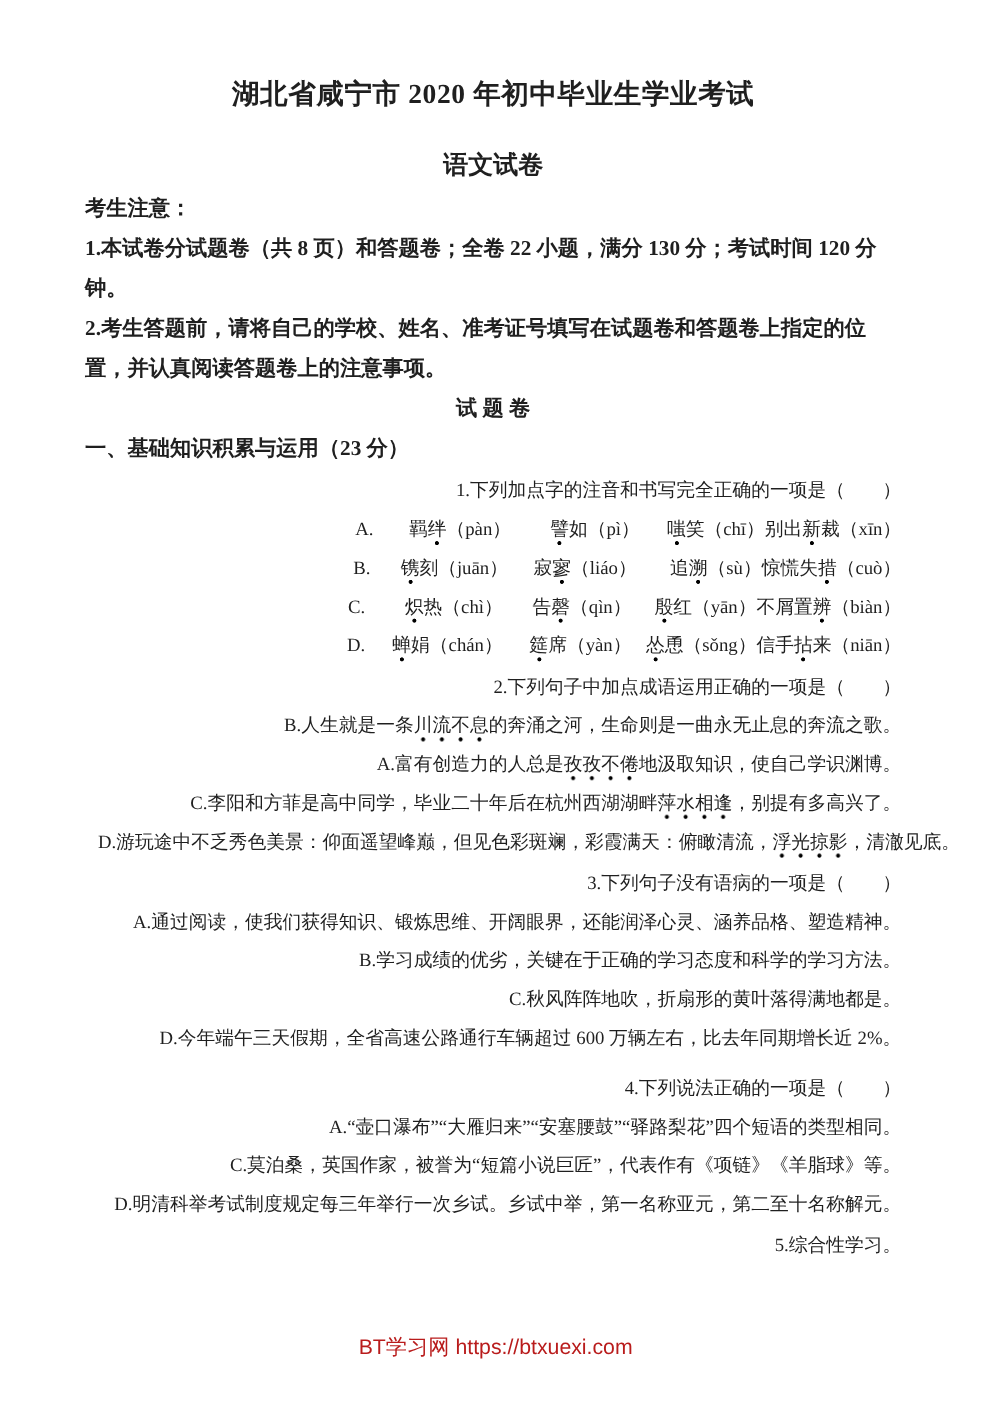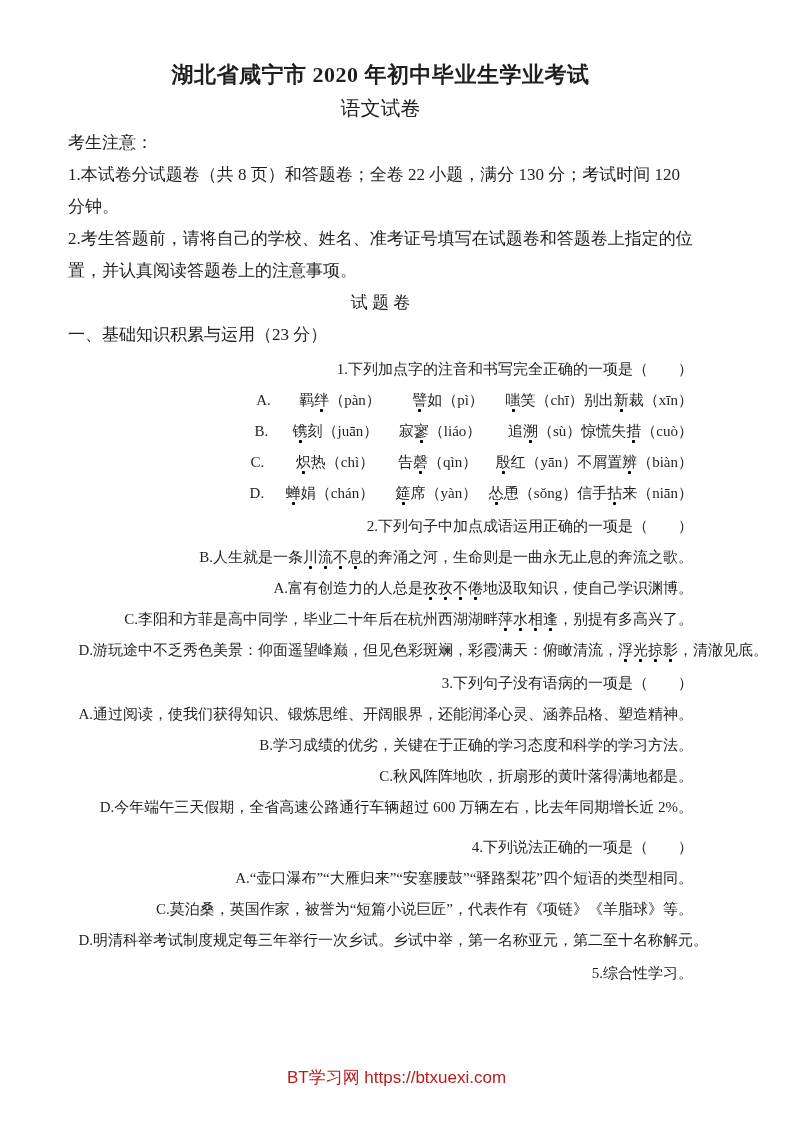--- a/index.html
+++ b/index.html
@@ -3,31 +3,31 @@
 <meta charset="utf-8">
 <style>
   * { margin: 0; padding: 0; box-sizing: border-box; }
   html, body { background: #ffffff; }
   body {
     width: 793px; height: 1122px;
     position: relative; overflow: hidden;
     font-family: "Liberation Serif", "DejaVu Serif", serif;
     color: #1f1f1f;
   }
-  .page { padding: 60px 100px 0 68px; }
+  .page { padding: 60px 72px 0 68px; }
   .title {
     font-size: 22px; font-weight: bold; text-align: center;
     line-height: 30px; letter-spacing: 0.5px;
   }
   .subtitle {
-    font-size: 20px; font-weight: normal; text-align: center;
-    line-height: 28px; margin-top: 4px;
+    font-size: 20px; font-weight: bold; text-align: center;
+    line-height: 28px; margin-top: 28px;
   }
   .notice { margin-top: 5px; }
-  .bold-line { font-size: 17px; font-weight: normal; line-height: 32px; }
+  .bold-line { font-size: 17px; font-weight: bold; line-height: 32px; }
   .center { text-align: center; }
   .questions { margin-top: 3px; }
   .question { margin-top: 2px; text-align: right; }
   .question:nth-child(4) { margin-top: 9px; }
   .line { font-size: 15px; line-height: 31px; white-space: nowrap; }
   .lab { display: inline-block; width: 25px; }
   .cols .lab { width: 24px; }
   .c0 { display: inline-block; width: 110px; }
   .c1 { display: inline-block; width: 103px; }
   .c2 { display: inline-block; width: 100px; }

